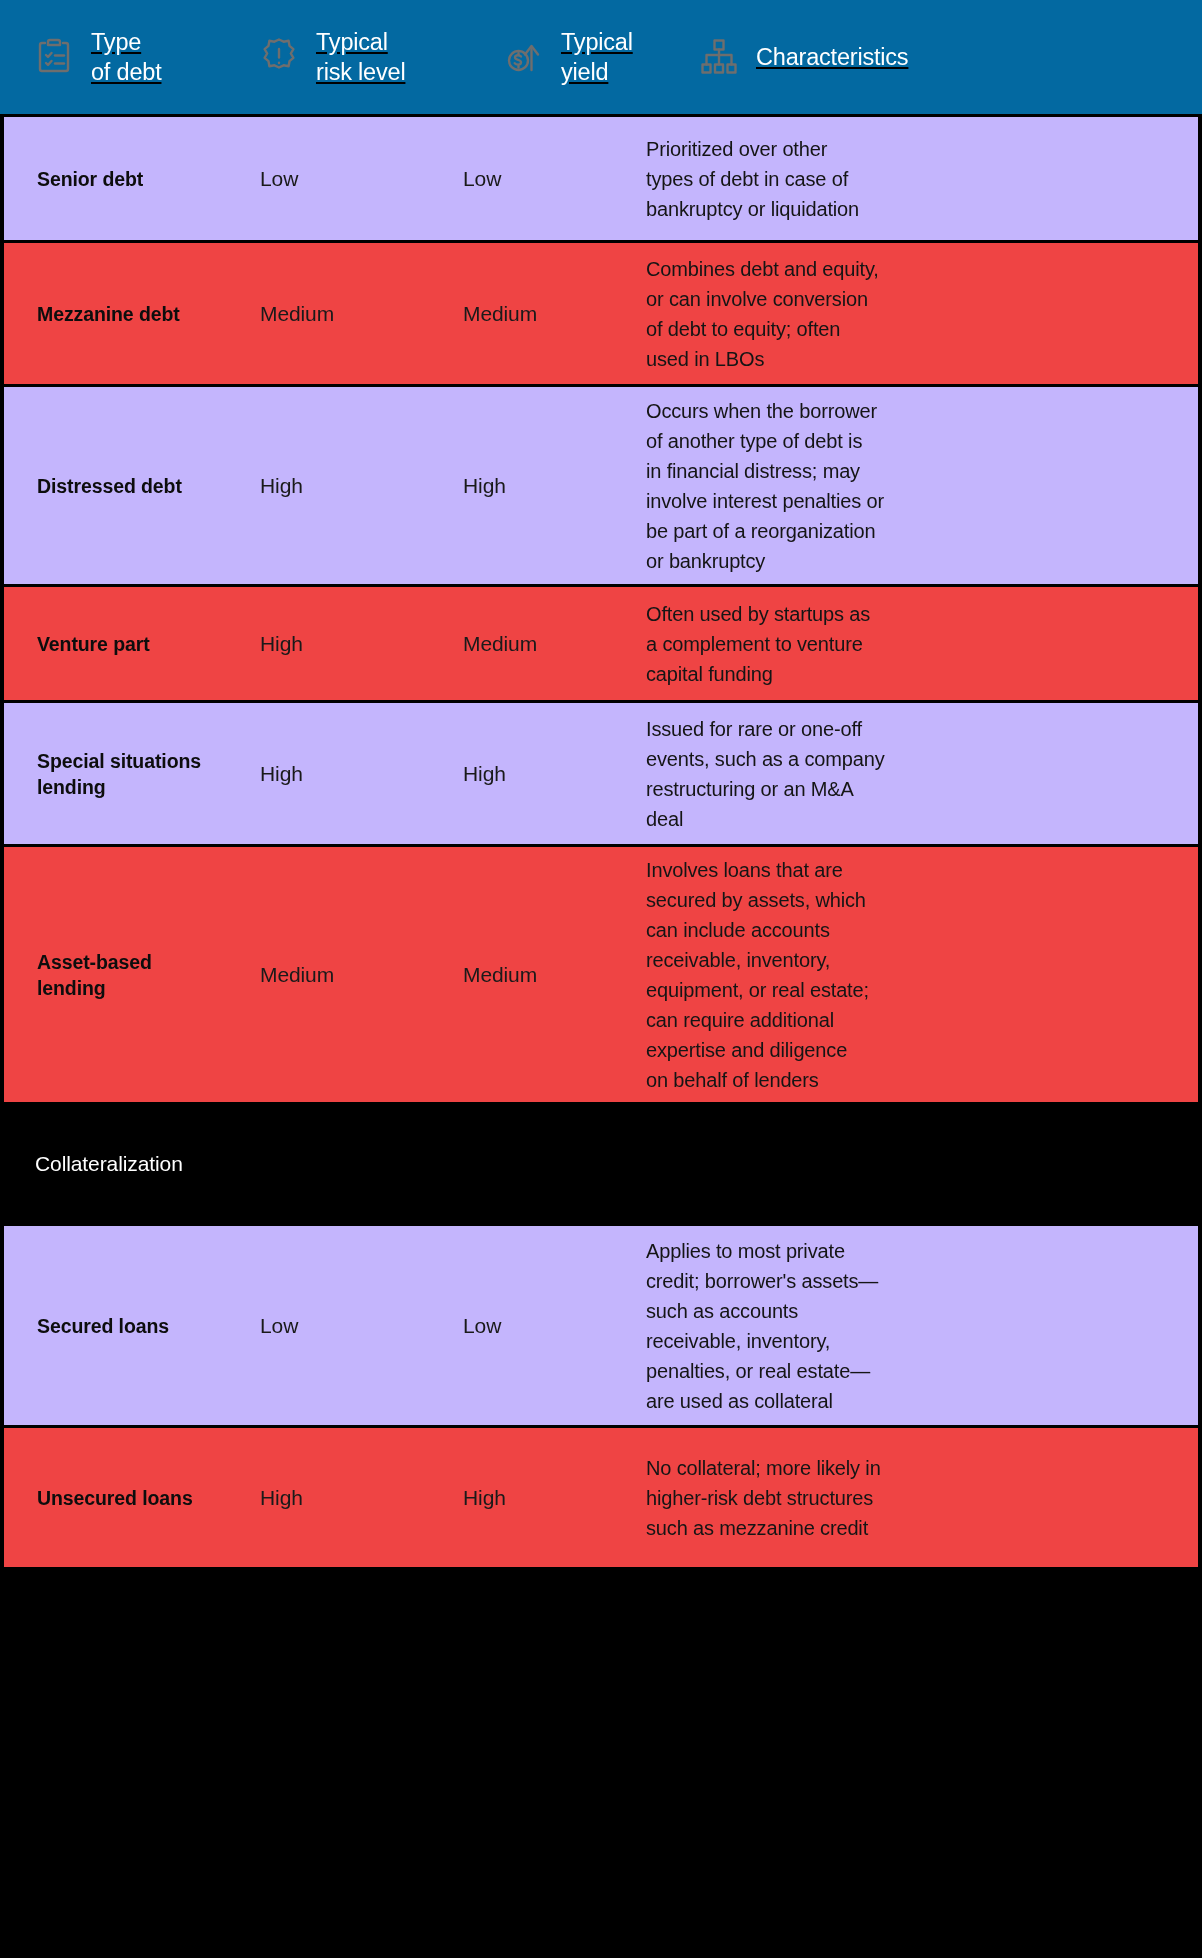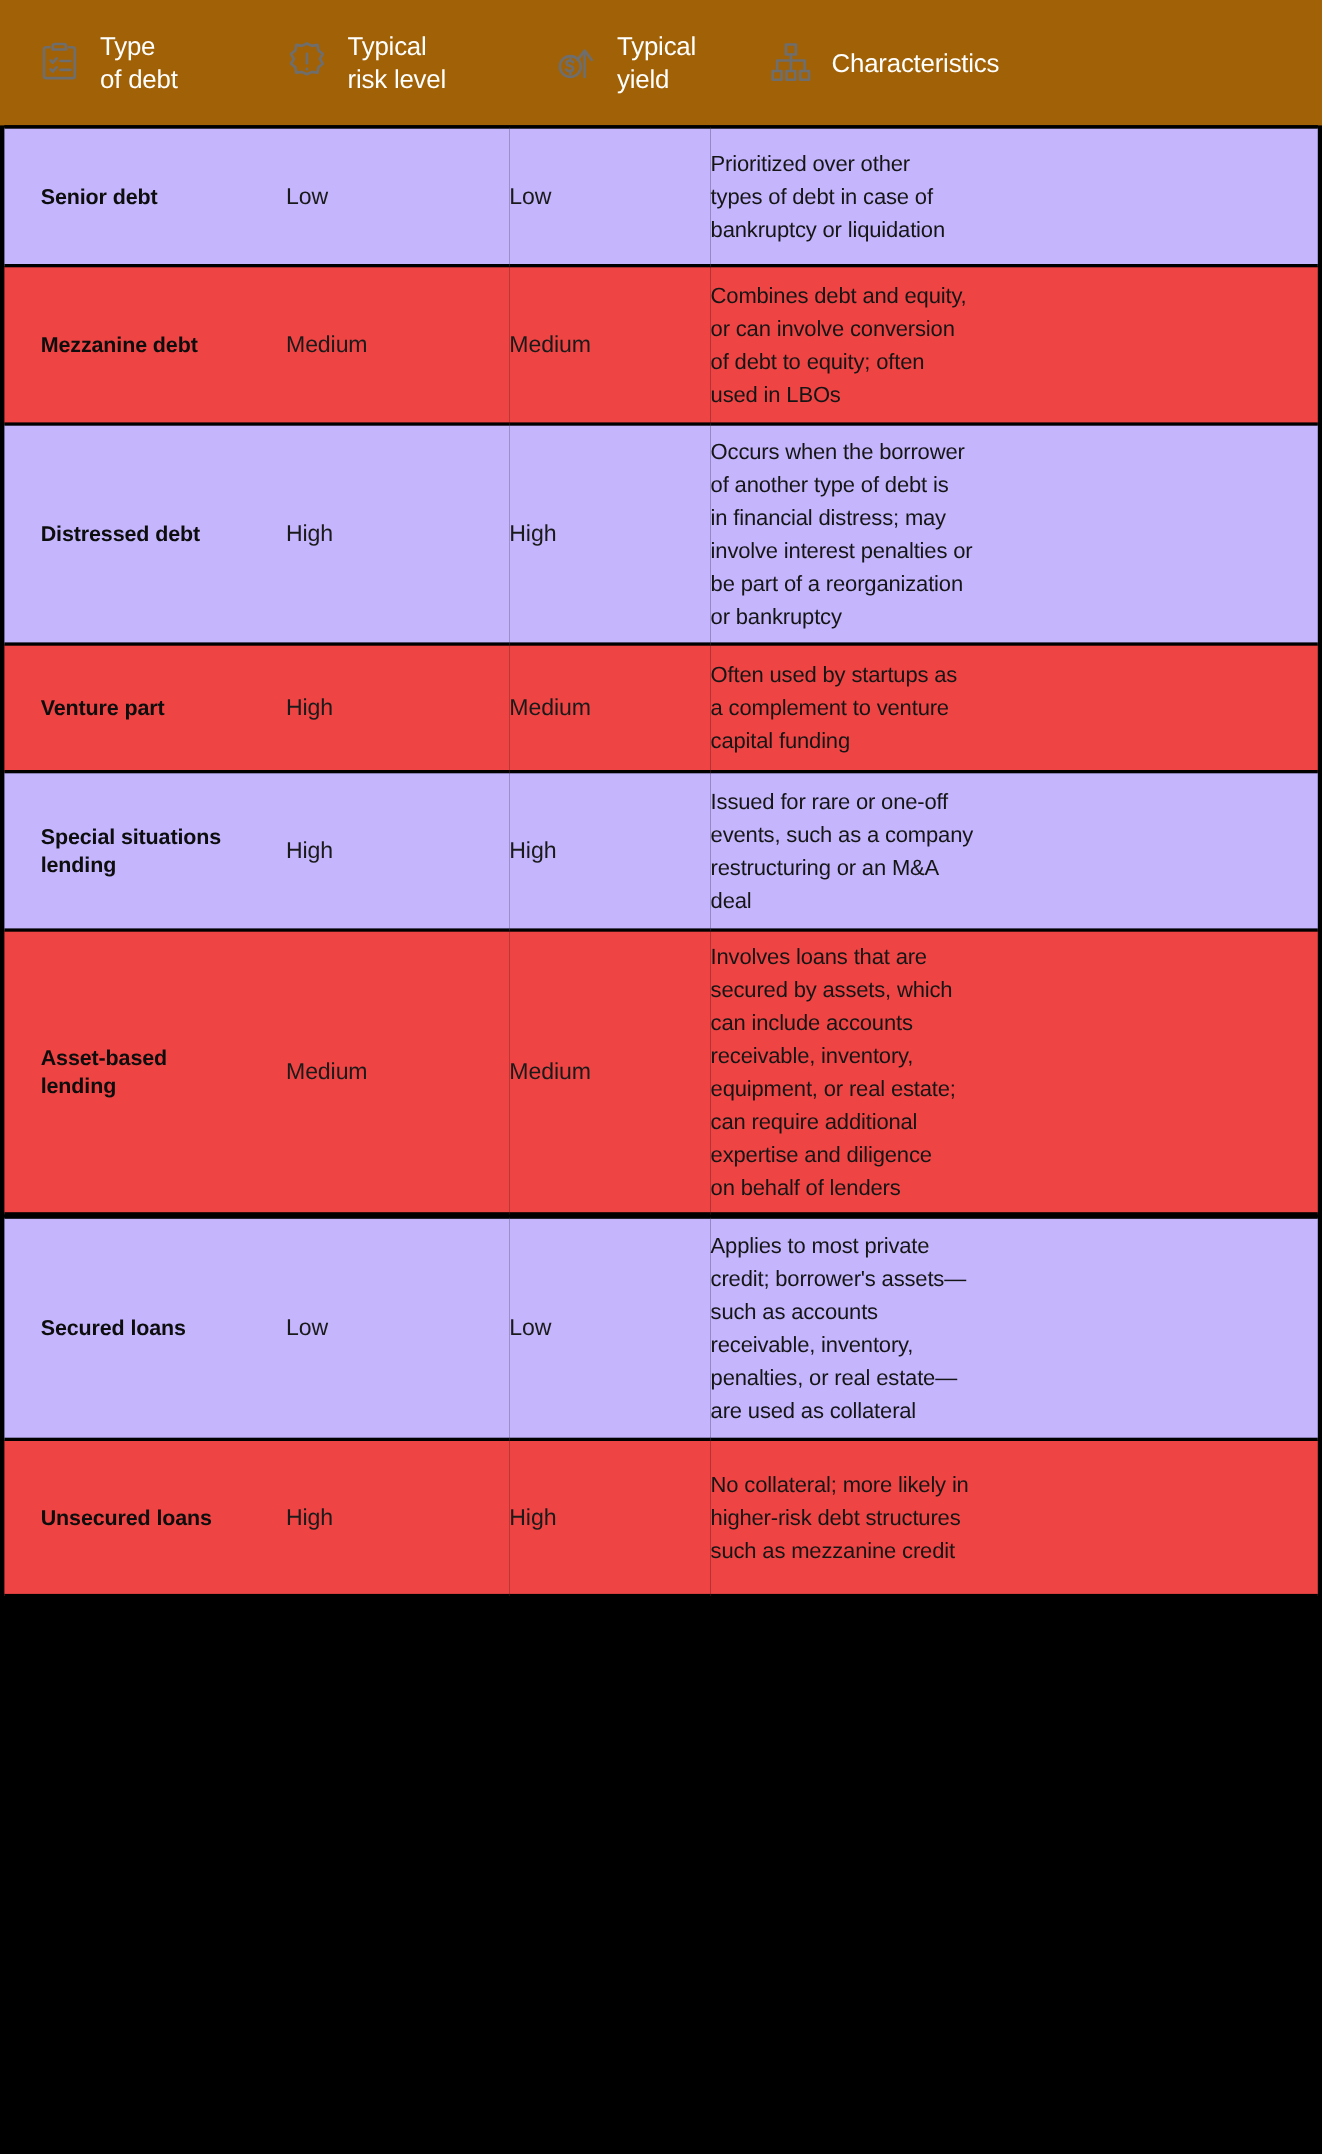--- a/index.html
+++ b/index.html
@@ -16,24 +16,25 @@
     height: 1958px;
     position: relative;
     background: #000000;
     overflow: hidden;
     box-sizing: border-box;
   }
 
   
   .header {
     height: 114px;
-    background: #a16207;
+    background: #0369a1;
     display: flex;
     align-items: center;
     box-sizing: border-box;
+    text-decoration: underline;
   }
   .hcell {
     display: flex;
     align-items: center;
     box-sizing: border-box;
   }
   .hcell.c0 { width: 256px; padding-left: 31px; }
   .hcell.c1 { width: 245px; padding-left: 0; }
   .hcell.c2 { width: 195px; padding-left: 0; }
   .hcell.c3 { width: 506px; padding-left: 0; }
@@ -309,20 +310,23 @@
 receivable, inventory,
 equipment, or real estate;
 can require additional
 expertise and diligence
 on behalf of lenders</span>
         </td>
       </tr>
     </tbody>
   </table>
 
+  <div class="band">
+    <span class="band-txt">Collateralization</span>
+  </div>
 
   <table class="tbl">
     <tbody>
       <tr class="row-cream h-r7">
         <td class="c-label">
           <span class="label-txt">Secured loans</span>
         </td>
         <td class="c-risk">
           <span class="val-txt">Low</span>
         </td>

